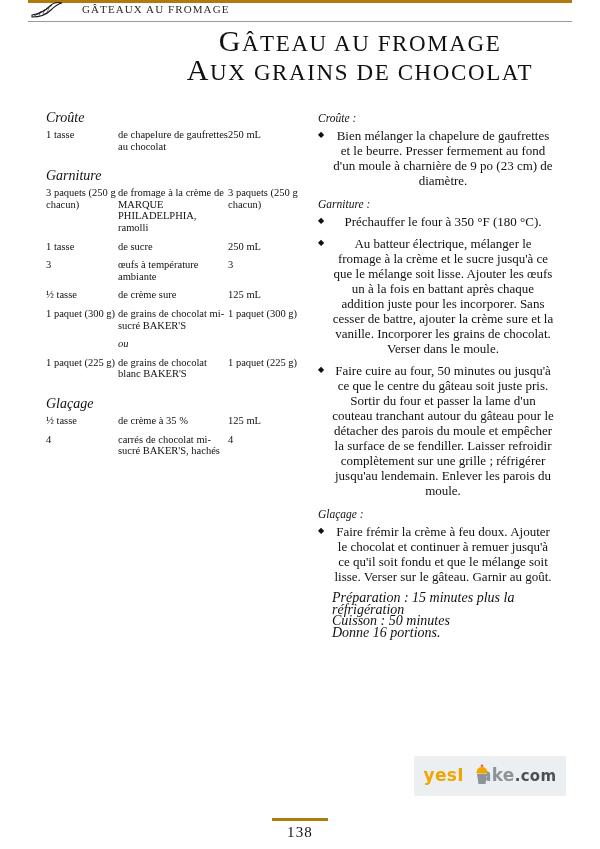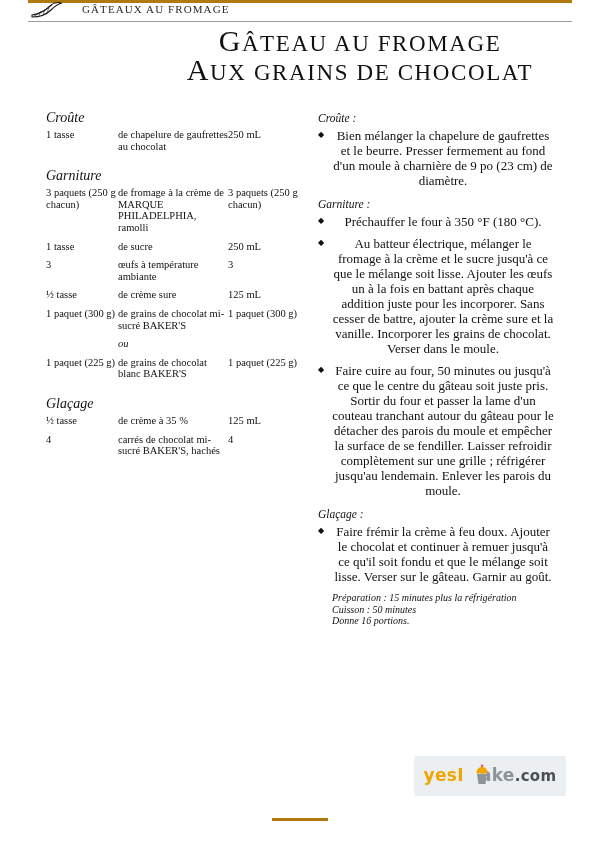--- a/index.html
+++ b/index.html
@@ -185,21 +185,21 @@
     flex: 1 1 auto;
     font-size: 13px;
     line-height: 15px;
     color: #111;
     text-align: center;
   }
   .notes {
     margin-top: 8px;
     margin-left: 14px;
     font-style: italic;
-    font-size: 10px;
+    font-size: 14px;
     line-height: 11.5px;
     color: #111;
   }
 
   
   .watermark {
     position: absolute;
     left: 414px;
     top: 756px;
     width: 152px;
@@ -395,14 +395,15 @@
     <div class="wm-cup">
       <svg viewBox="0 0 16 22" width="16" height="22">
         <path d="M3 10 L13 10 L11.5 20 L4.5 20 Z" fill="#8d9499"></path>
         <path d="M2.5 9.5 C2.5 5, 5 3, 8 3 C11 3, 13.5 5, 13.5 9.5 Z" fill="#f0a500"></path>
         <circle cx="8" cy="1.8" r="1.3" fill="#e05a4b"></circle>
       </svg>
     </div>
   </div>
 
   <div class="footer-rule"></div>
+  <div class="page-num">138</div>
 
 </div>
 
 </body></html>

